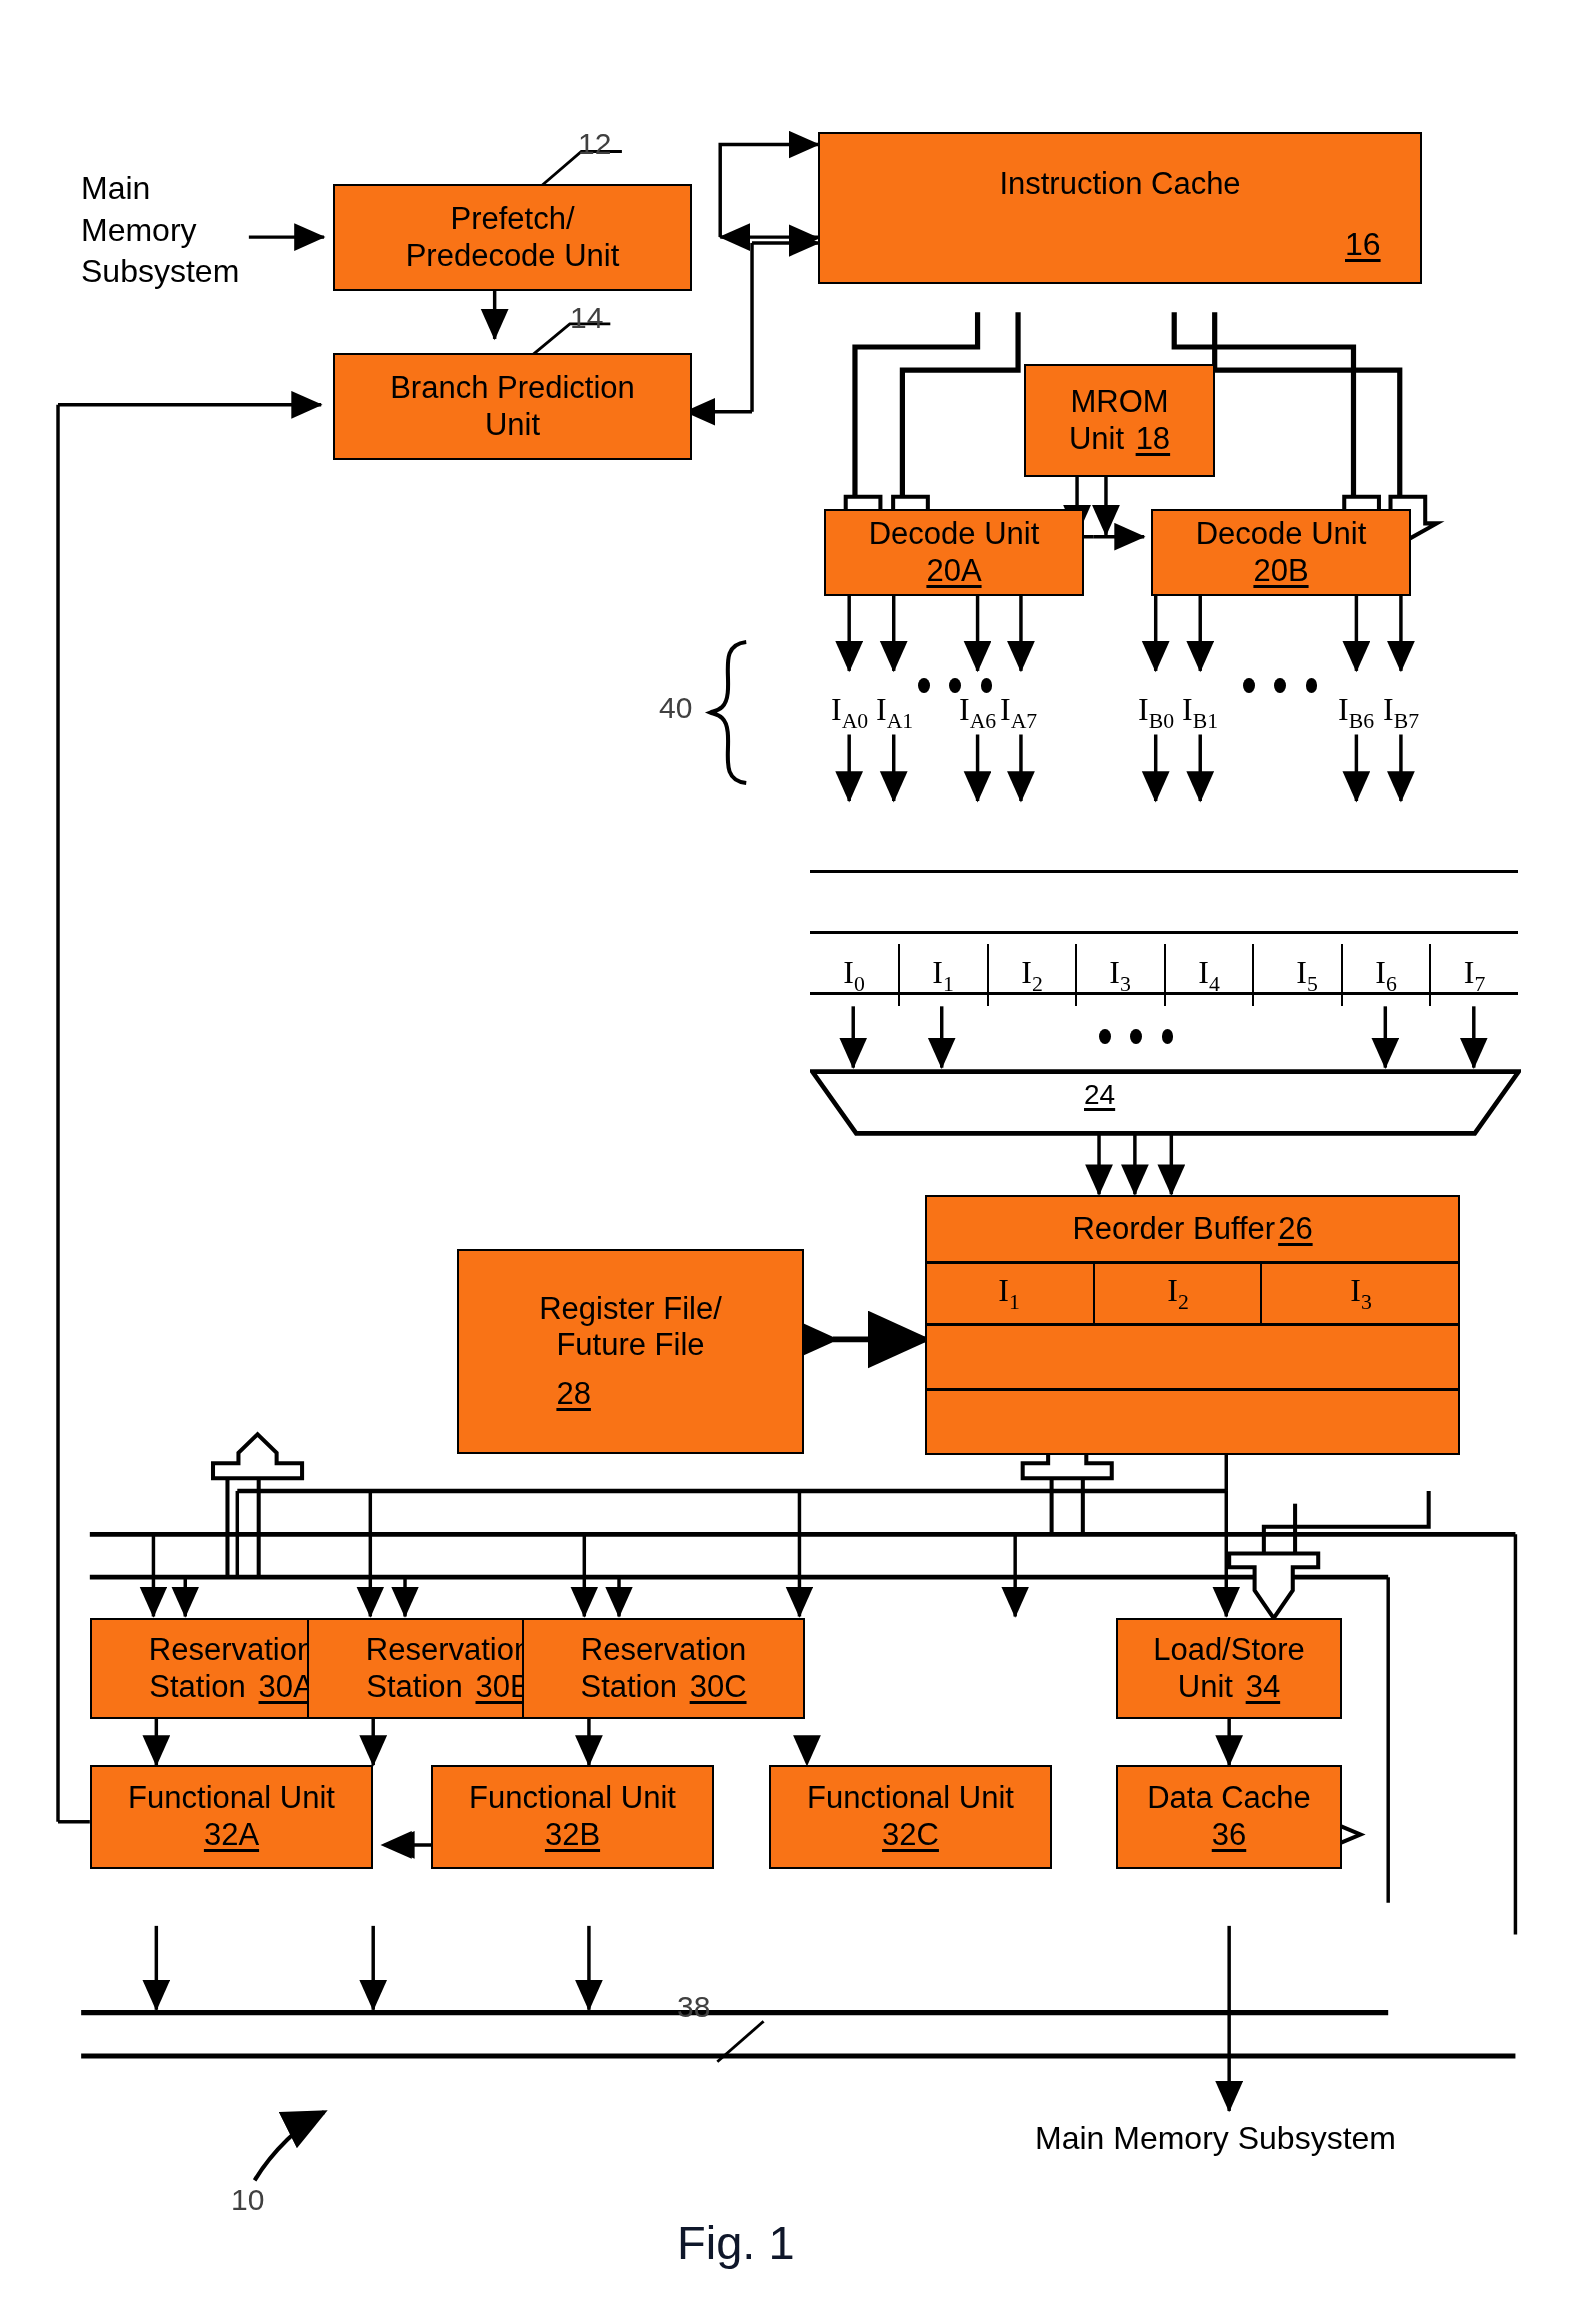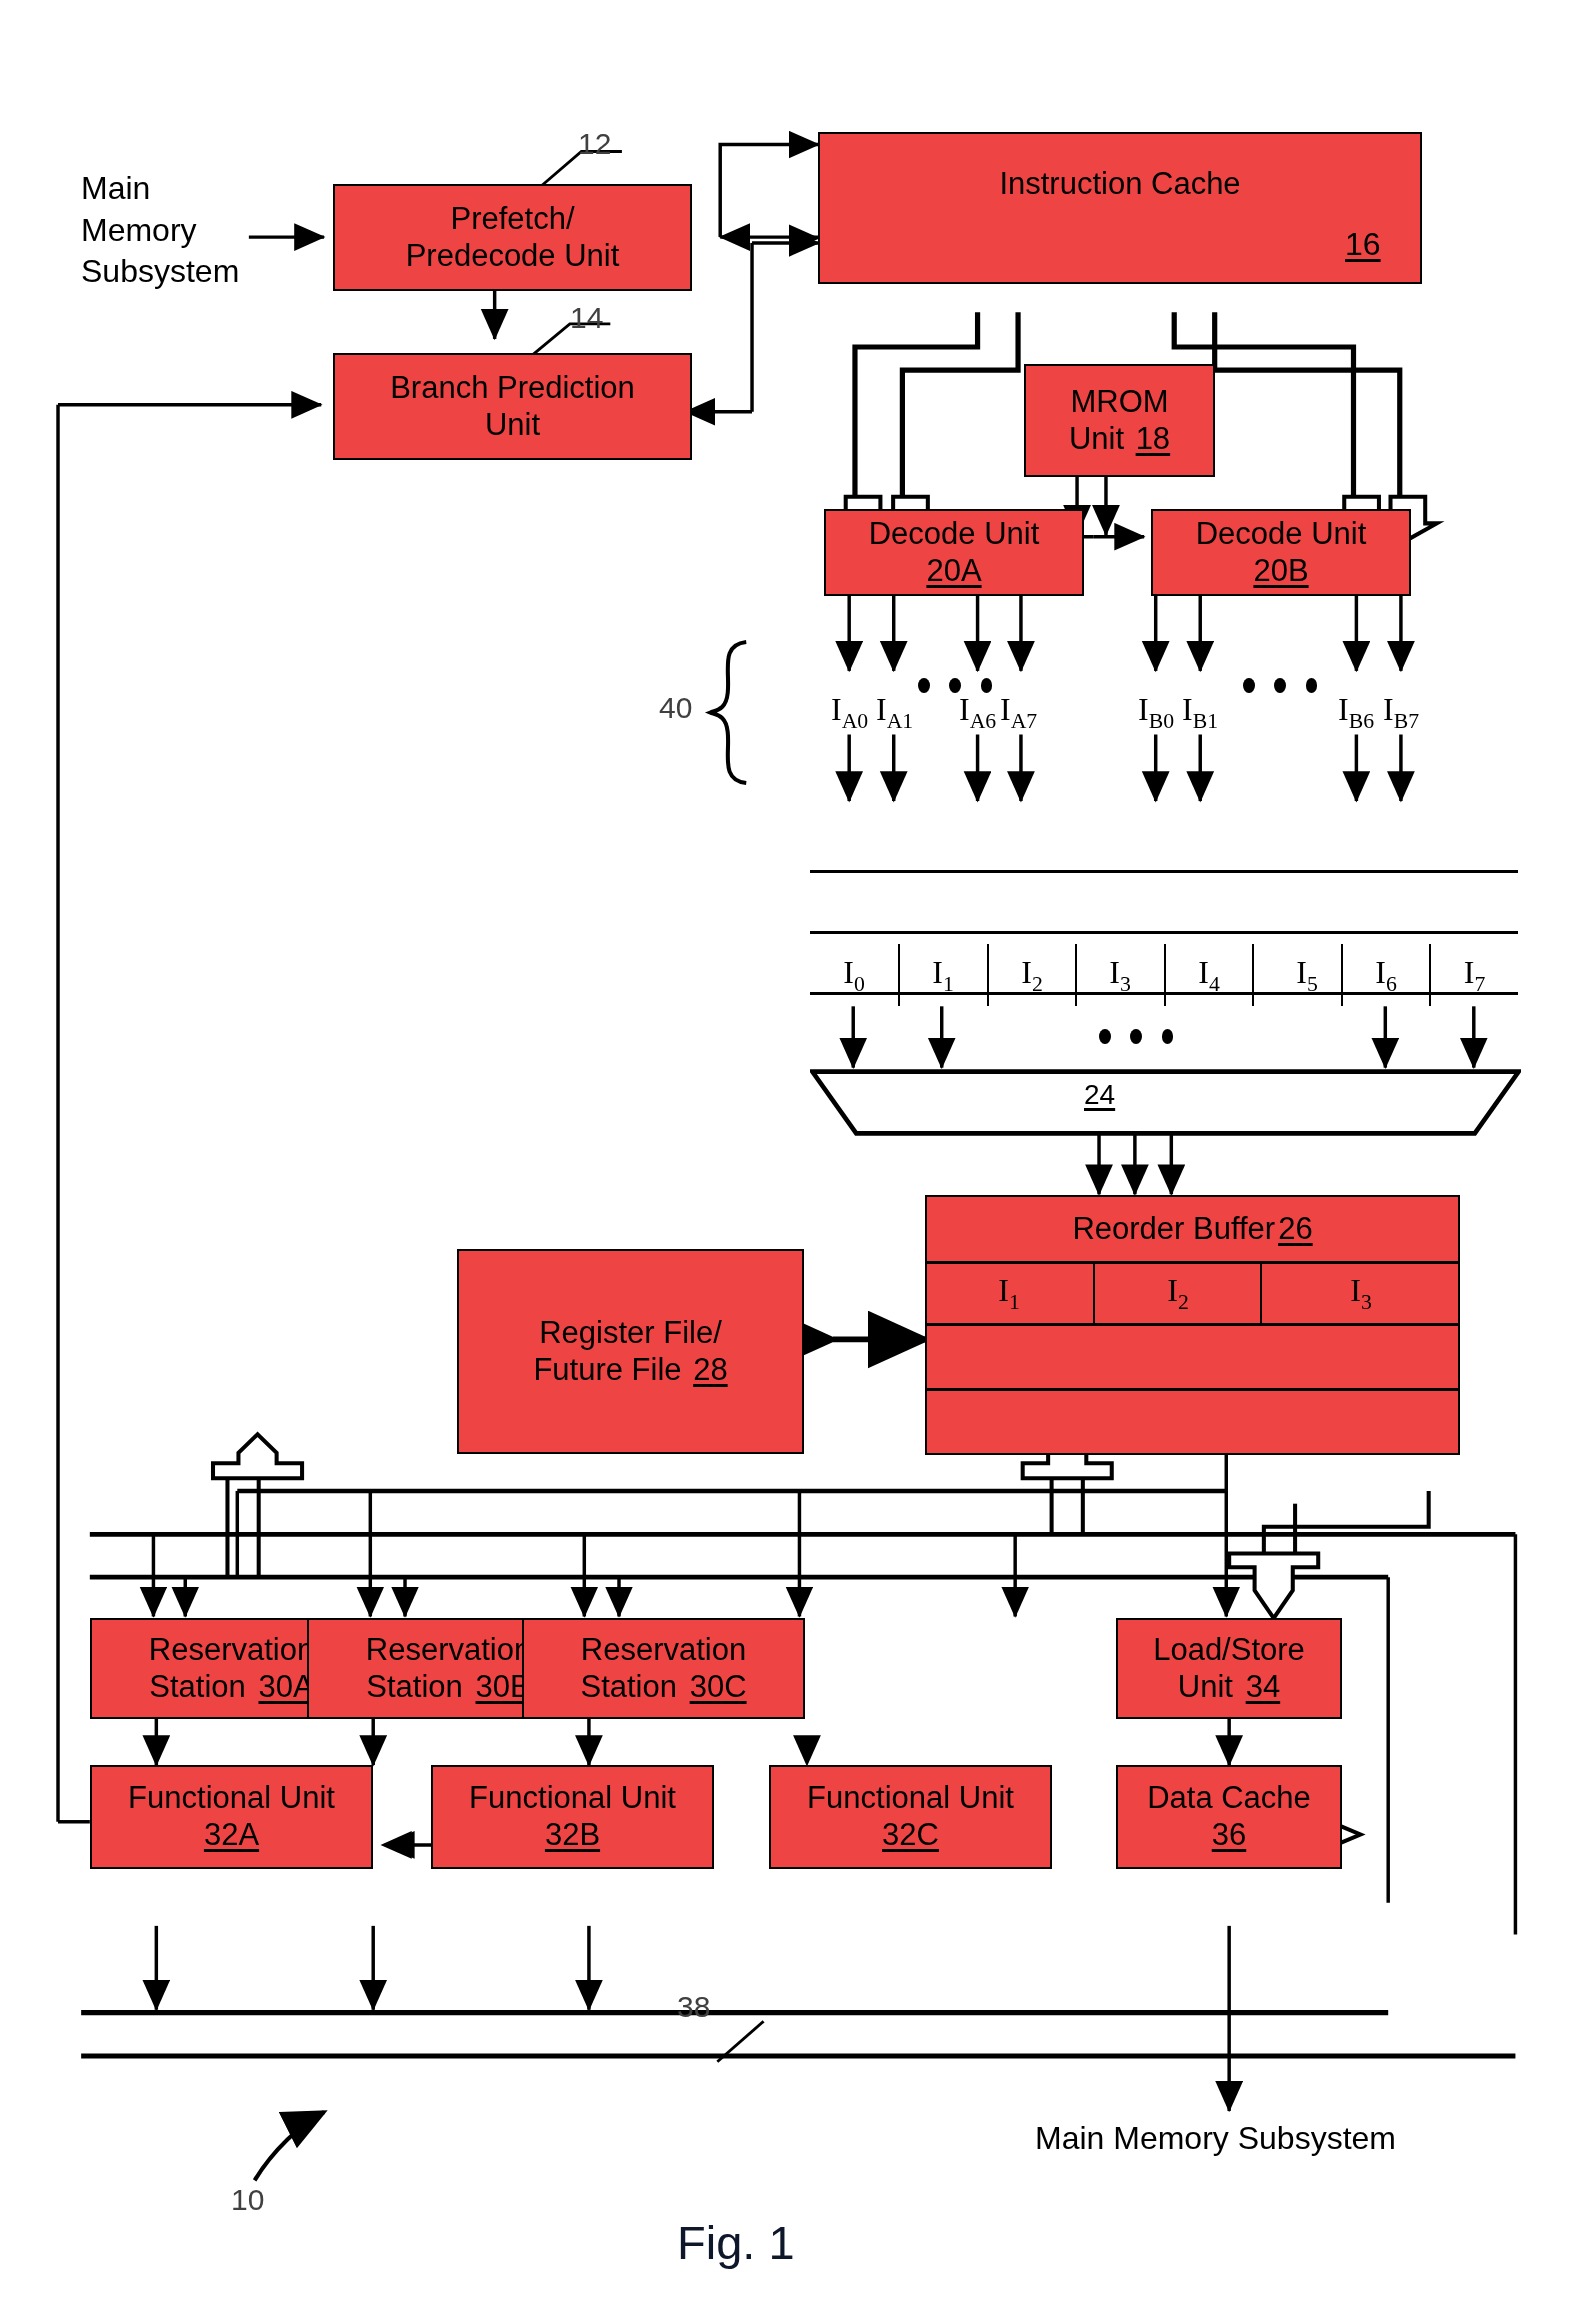--- a/index.html
+++ b/index.html
@@ -7,21 +7,21 @@
     position:relative;
     width:1596px;height:2307px;
     background:#ffffff;
     font-family:"Liberation Sans", sans-serif;
     overflow:hidden;
   }
   svg.layer{position:absolute;left:0;top:0;width:1596px;height:2307px;}
   .box{
     position:absolute;
     border:2.9px solid #000;
-    background:#ef4444;
+    background:#f97316;
     box-sizing:border-box;
     display:flex;
     flex-direction:column;
     align-items:center;
     justify-content:center;
     font-family:"Liberation Sans", sans-serif;
     font-size:31px;
     line-height:1.18;
     color:#000;
     text-align:center;
@@ -337,21 +337,21 @@
     <div class="cell" style="left:168px;top:0;width:168px;height:60px;">
       <span class="sig" style="position:static;"><span>I</span><sub>2</sub></span>
     </div>
     <div class="cell" style="left:335px;top:0;width:200px;height:60px;">
       <span class="sig" style="position:static;"><span>I</span><sub>3</sub></span>
     </div>
   </div>
 
   <div class="box" style="left:457px;top:1249px;width:347px;height:205px;">
     <div>Register File/</div>
-    <div style="display:flex;gap:11.6px;align-items:baseline;">
+    <div style="display:flex;gap:11.6px;align-items:baseline;flex-direction:column;">
       <span>Future File</span>
       <span class="ref">28</span>
     </div>
   </div>
 
   <div class="box" style="left:90px;top:1618px;width:283px;height:101px;">
     <div>Reservation</div>
     <div style="display:flex;gap:12.7px;align-items:baseline;">
       <span>Station</span>
       <span class="ref">30A</span>

